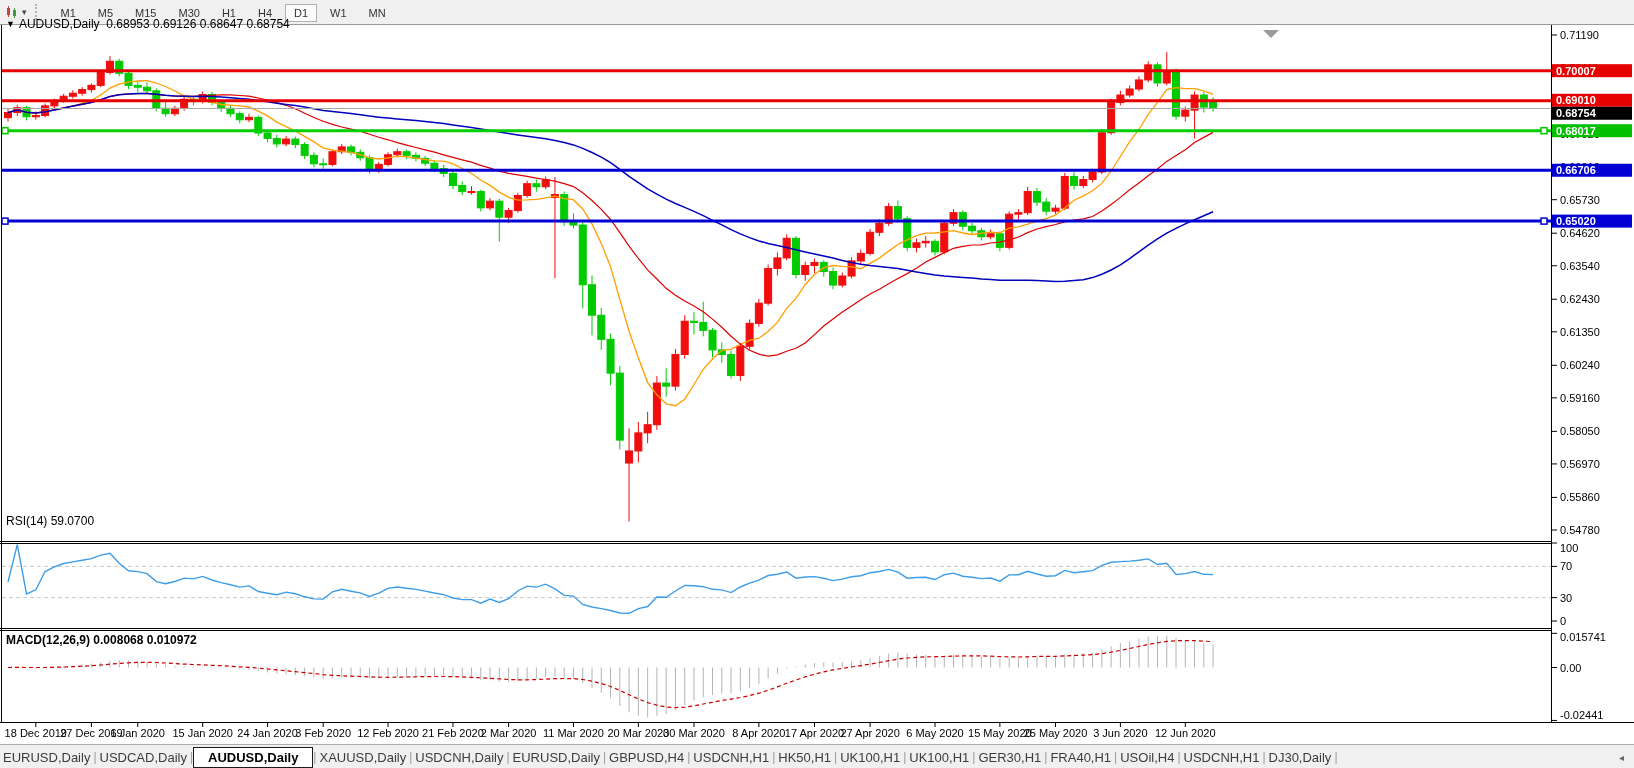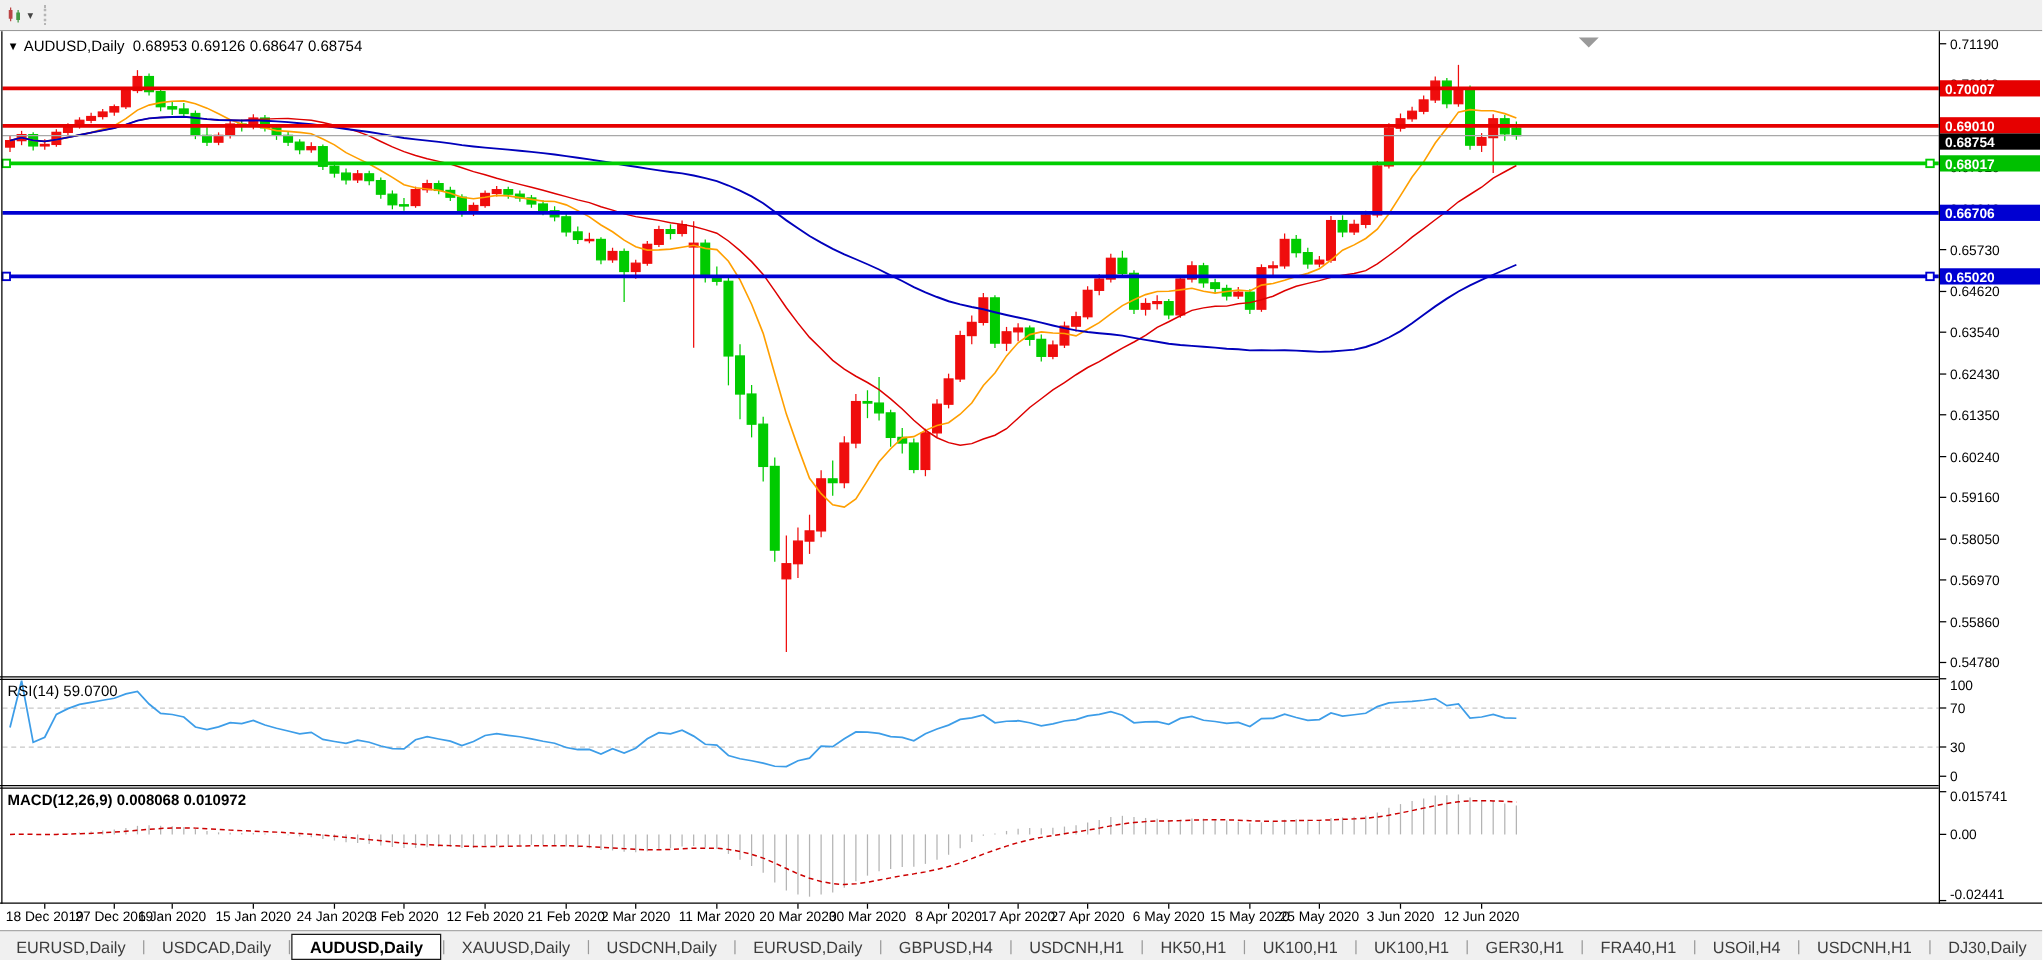--- a/index.html
+++ b/index.html
@@ -9,30 +9,30 @@
   #toolbar{position:absolute;left:0;top:0;width:1634px;height:24px;background:#f0f0f0;
            border-bottom:1px solid #9a9a9a;display:flex;align-items:center;}
   .tool-cluster{display:flex;align-items:center;padding:0 4px;height:24px;}
   .caret{font-size:9px;color:#444;margin-left:2px;}
   .grip{width:5px;height:16px;margin:0 8px 0 4px;border-left:2px dotted #b5b5b5;}
   .tfbtn{font-size:11px;color:#333;padding:2px 8px;margin:0 2px;border:1px solid transparent;
          background:transparent;cursor:default;}
   .tfbtn.active{background:#fbfbfb;border:1px solid #b0b0b0;}
   
   .pane-label{position:absolute;font-size:12px;color:#000;white-space:pre;z-index:5;}
-  #chart-title{left:6px;top:30px;}
-  #rsi-label{left:6px;top:546px;}
+  #chart-title{left:6px;top:17px;}
+  #rsi-label{left:6px;top:514px;}
   #macd-label{left:6px;top:633px;font-weight:bold;}
   .collapse-icon{font-size:9px;vertical-align:1px;margin-right:4px;}
   
   #cv{position:absolute;left:0;top:0;z-index:1;}
   
   #tabbar{position:absolute;left:0;top:744px;width:1634px;height:24px;background:#f0f0f0;
           border-top:1px solid #aaa;display:flex;align-items:center;z-index:6;}
-  .tab{font-size:13px;color:#3c3c3c;padding:2px 13px;white-space:nowrap;cursor:default;}
+  .tab{font-size:13px;color:#3c3c3c;padding:2px 3px;white-space:nowrap;cursor:default;}
   .tab.active{background:#fff;border:1px solid #1a1a1a;font-weight:bold;color:#000;padding:2px 14px;}
   .tabsep{color:#9a9a9a;font-size:12px;}
   #tab-scroll{margin-left:auto;padding-right:10px;display:flex;gap:10px;}
   .tab-arrow{font-size:10px;color:#666;cursor:default;}
 </style>
 </head>
 <body>
 
 <div id="app">
 
@@ -40,20 +40,21 @@
     <div class="tool-cluster">
       <svg width="16" height="16">
         <rect x="3" y="4" width="3" height="7" fill="#b44"></rect>
         <line x1="4.5" y1="2" x2="4.5" y2="13" stroke="#b44" stroke-width="1"></line>
         <rect x="9" y="6" width="3" height="6" fill="#494"></rect>
         <line x1="10.5" y1="4" x2="10.5" y2="14" stroke="#494" stroke-width="1"></line>
       </svg>
       <span class="caret">▾</span>
     </div>
     <div class="grip"></div>
+    <div id="timeframes"><span class="tfbtn">M1</span><span class="tfbtn">M5</span><span class="tfbtn">M15</span><span class="tfbtn">M30</span><span class="tfbtn">H1</span><span class="tfbtn">H4</span><span class="tfbtn active">D1</span><span class="tfbtn">W1</span><span class="tfbtn">MN</span></div>
   </div>
 
   <svg id="cv" width="1634" height="768">
       <rect x="0" y="25" width="1634" height="718" fill="#ffffff"></rect>
       <line x1="1551.5" y1="35" x2="1557" y2="35" stroke="#000" stroke-width="1"></line>
       <text x="1560" y="39" font-size="11px" fill="#000" font-family="&quot;Liberation Sans&quot;,sans-serif">0.71190</text>
       <line x1="1551.5" y1="67.57722007722018" x2="1557" y2="67.57722007722018" stroke="#000" stroke-width="1"></line>
       <text x="1560" y="71.57722007722018" font-size="11px" fill="#000" font-family="&quot;Liberation Sans&quot;,sans-serif">0.70110</text>
       <line x1="1551.5" y1="101.05936293436302" x2="1557" y2="101.05936293436302" stroke="#000" stroke-width="1"></line>
       <text x="1560" y="105.05936293436302" font-size="11px" fill="#000" font-family="&quot;Liberation Sans&quot;,sans-serif">0.69000</text>

